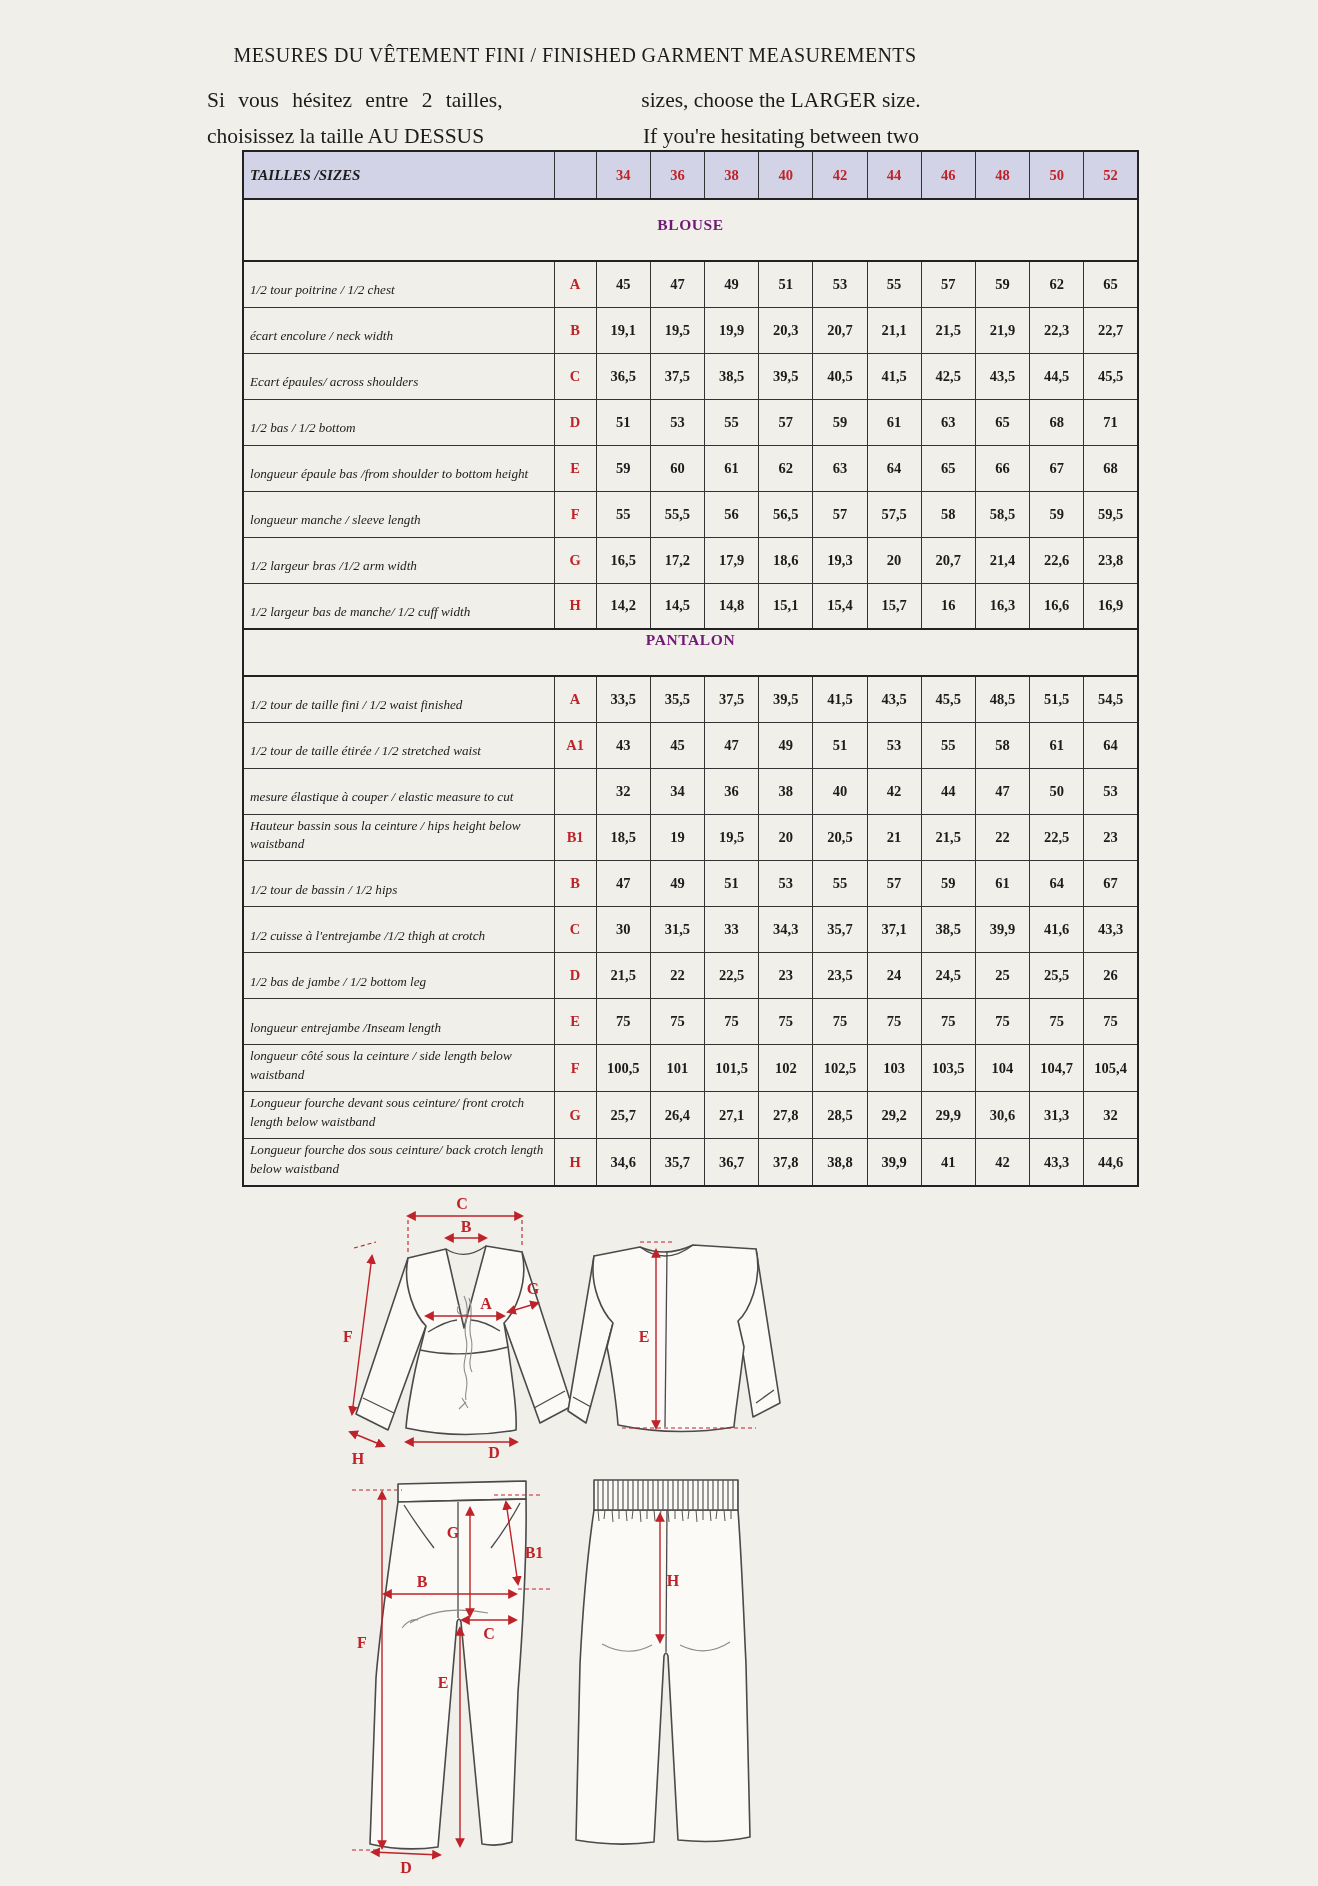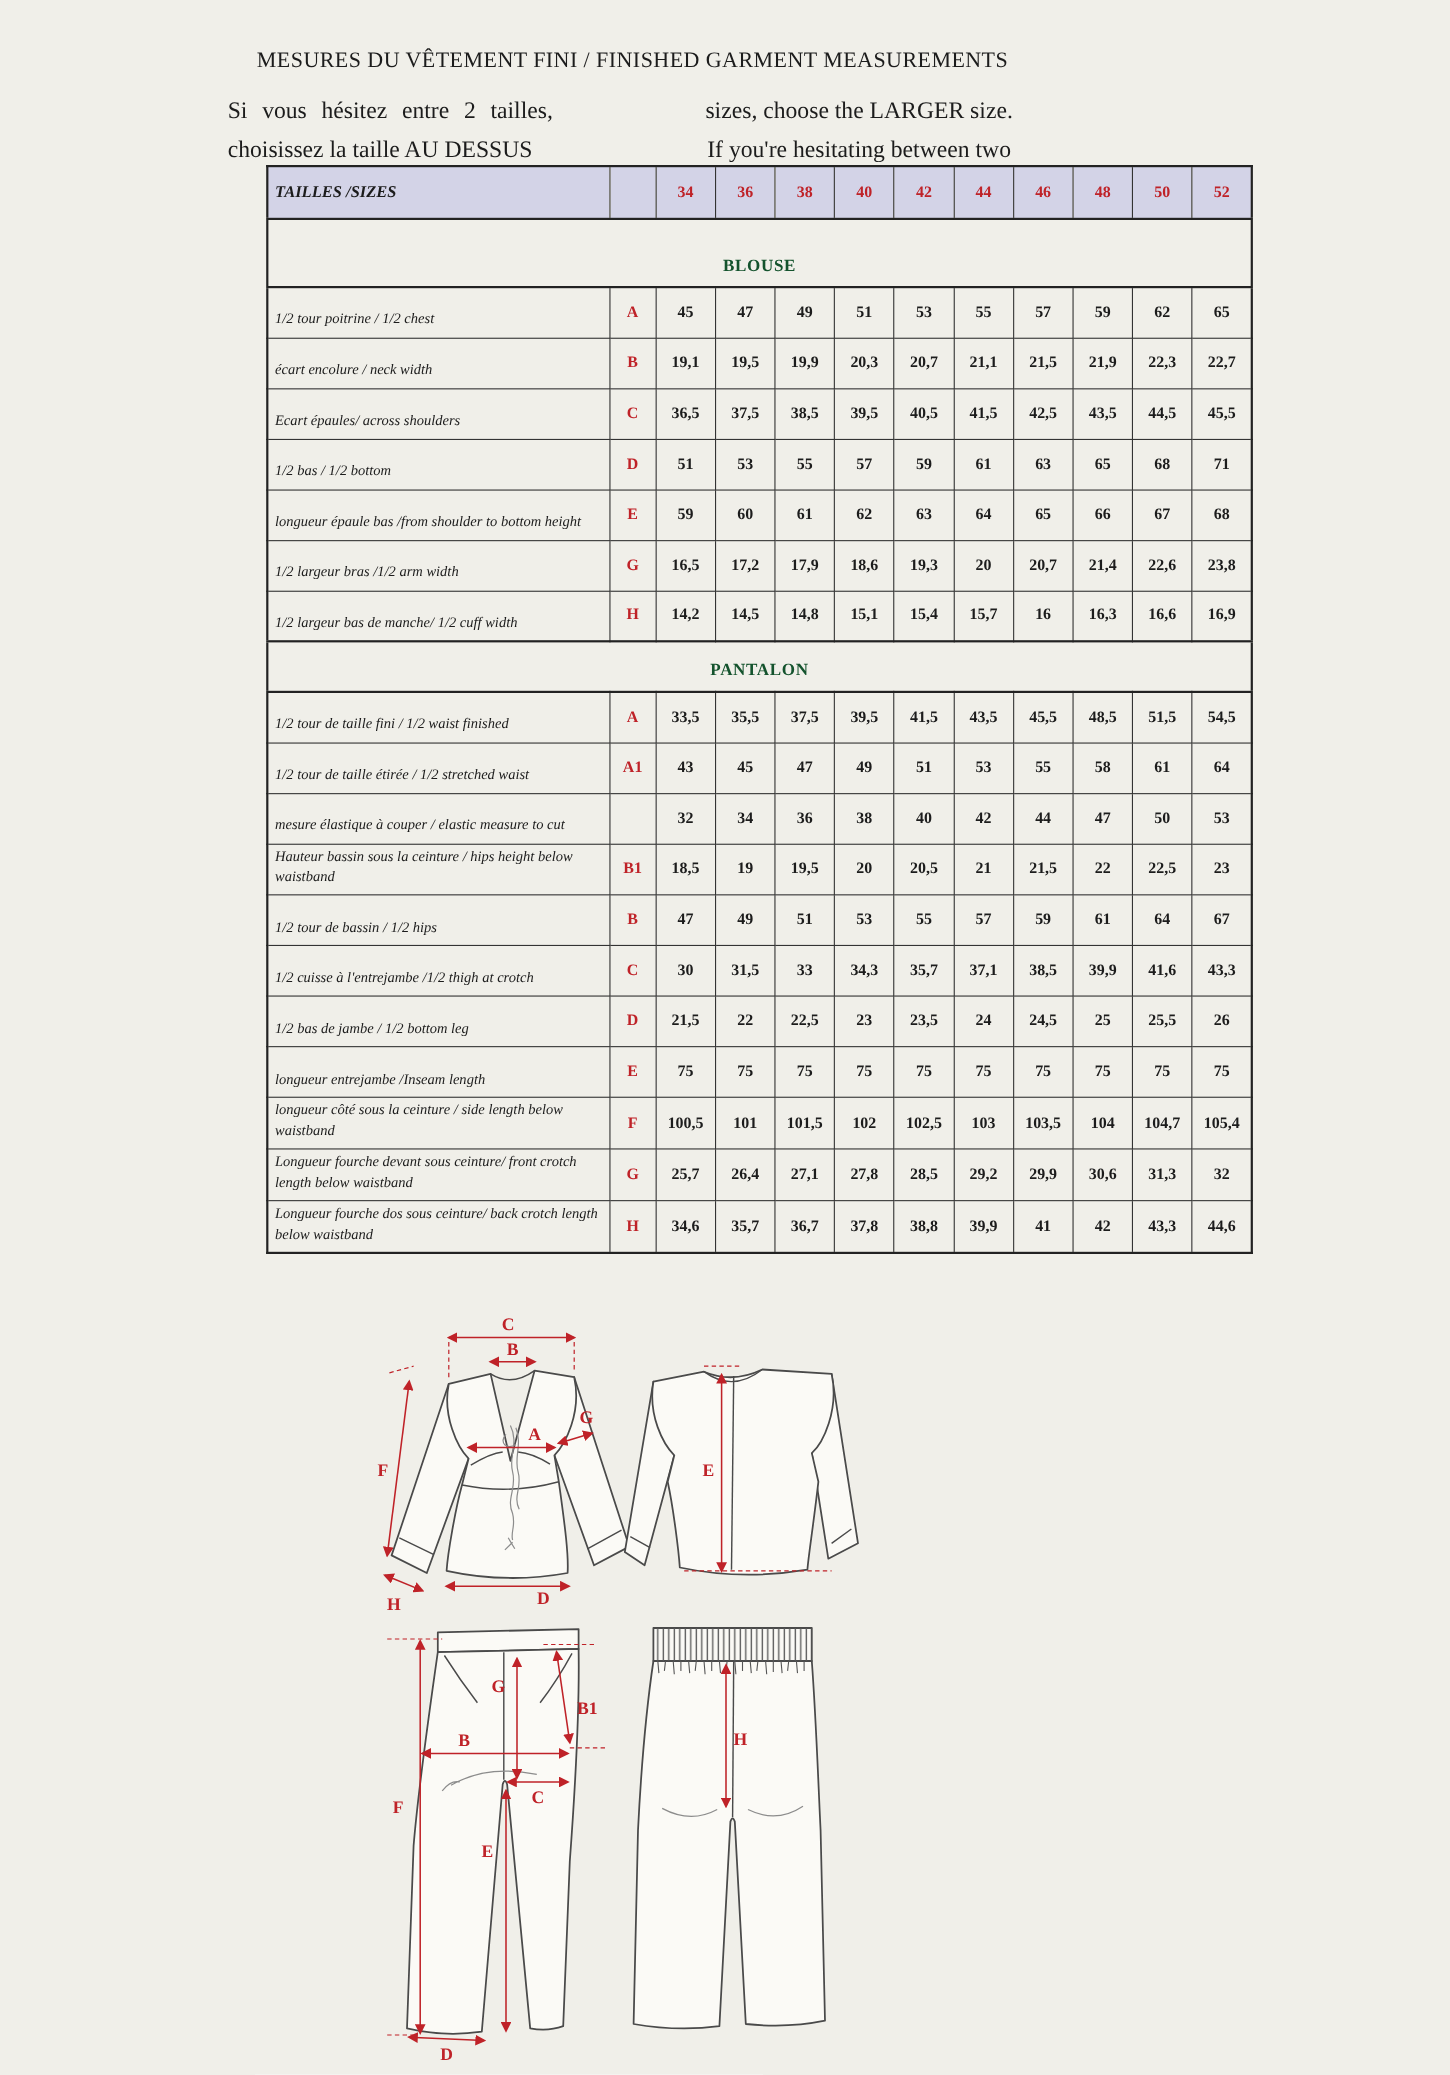--- a/index.html
+++ b/index.html
@@ -15,23 +15,23 @@
   .intro-en{left:616px;width:330px;text-align:center;}
   .intro-en span{display:block;}
 
   table.meas{position:absolute;left:210px;top:150px;width:897px;
              border-collapse:collapse;table-layout:fixed;border:2px solid #222;margin-left:32px;}
   .meas td{border:1px solid #333;overflow:hidden;}
   tr.hdr{height:48px;}
   tr.hdr td{background:#d3d3e7;}
   td.hdrlbl{font-style:italic;font-weight:bold;font-size:15px;padding-left:6px;vertical-align:middle;}
   td.sz{color:#bf2228;font-weight:bold;text-align:center;font-size:14.5px;vertical-align:middle;}
-  tr.secrow td{border-top:2px solid #222;border-bottom:2px solid #222;color:#14532d;
+  tr.secrow td{border-top:2px solid #222;border-bottom:2px solid #222;color:#701a75;
                font-weight:bold;text-align:center;font-size:15.5px;letter-spacing:.6px;
-               vertical-align:bottom;padding-bottom:9px;}
+               vertical-align:bottom;padding-bottom:26px;}
   tr.secrow{height:46px;}
   tr.secrow.tall{height:62px;}
   tr.datarow{height:46px;}
   td.lbl{font-style:italic;font-weight:normal;font-size:13.2px;line-height:1.4;
          padding:2px 2px 7px 6px;vertical-align:bottom;}
   td.ltr{color:#bf2228;font-weight:bold;text-align:center;font-size:14.5px;vertical-align:middle;}
   td.val{font-weight:bold;text-align:center;font-size:14.5px;vertical-align:middle;}
 
   svg.drawings{position:absolute;left:336px;top:1192px;}
   .garm{fill:#fbfaf6;stroke:#4a4a4a;stroke-width:1.6;stroke-linejoin:round;}
@@ -156,20 +156,34 @@
           <td class="val">59</td>
           <td class="val">60</td>
           <td class="val">61</td>
           <td class="val">62</td>
           <td class="val">63</td>
           <td class="val">64</td>
           <td class="val">65</td>
           <td class="val">66</td>
           <td class="val">67</td>
           <td class="val">68</td>
+        </tr>
+        <tr class="datarow">
+          <td class="lbl">longueur manche  / sleeve length</td>
+          <td class="ltr">F</td>
+          <td class="val">55</td>
+          <td class="val">55,5</td>
+          <td class="val">56</td>
+          <td class="val">56,5</td>
+          <td class="val">57</td>
+          <td class="val">57,5</td>
+          <td class="val">58</td>
+          <td class="val">58,5</td>
+          <td class="val">59</td>
+          <td class="val">59,5</td>
         </tr>
         <tr class="datarow">
           <td class="lbl">1/2 largeur bras /1/2  arm width</td>
           <td class="ltr">G</td>
           <td class="val">16,5</td>
           <td class="val">17,2</td>
           <td class="val">17,9</td>
           <td class="val">18,6</td>
           <td class="val">19,3</td>
           <td class="val">20</td>

